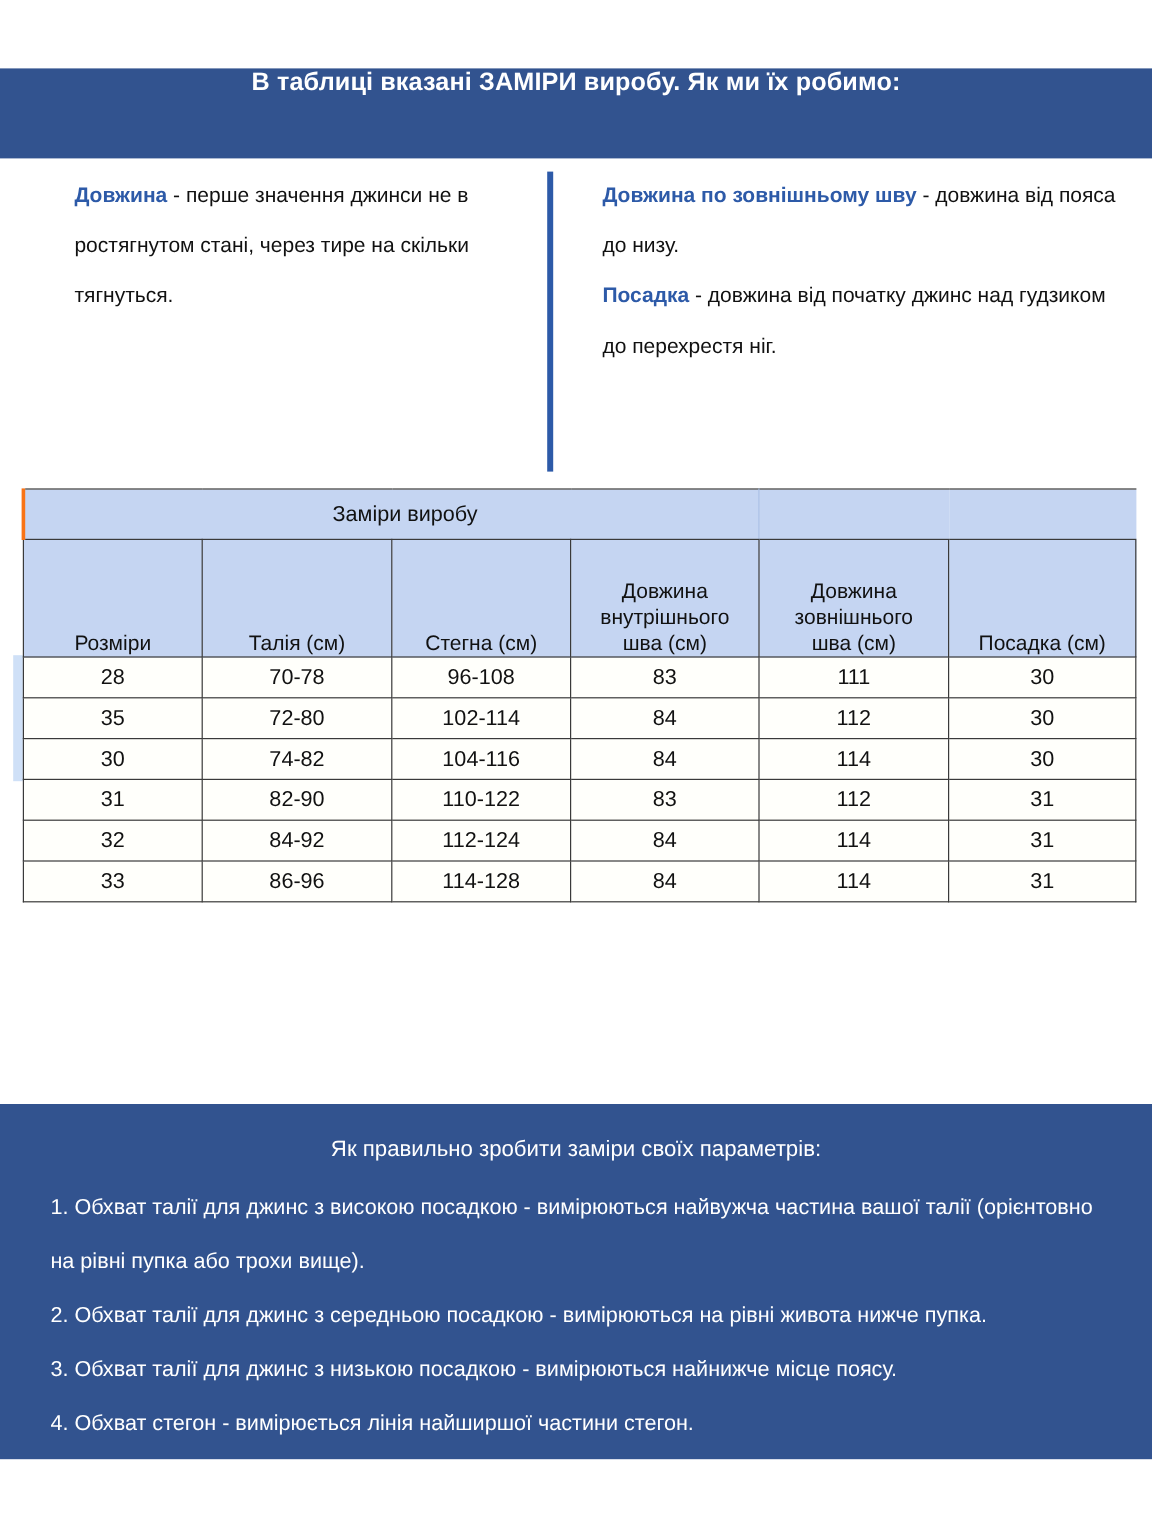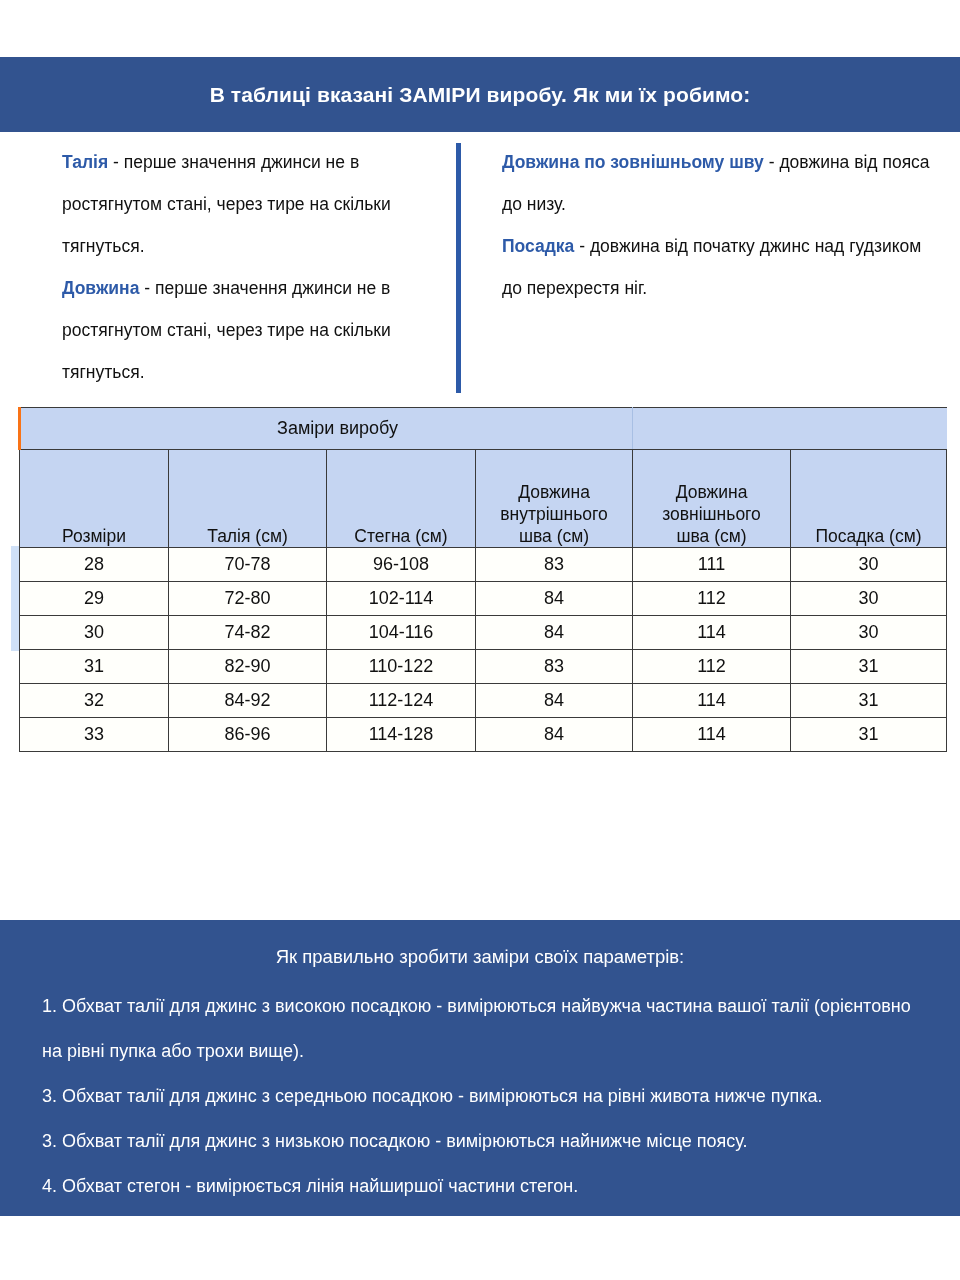--- a/index.html
+++ b/index.html
@@ -20,21 +20,21 @@
 
   
   .top-banner {
     position: absolute;
     left: 0;
     top: 57px;
     width: 960px;
     height: 75px;
     background: #32538f;
     display: flex;
-    align-items: center;
+    align-items: flex-start;
     justify-content: center;
   }
   .top-banner-title {
     color: #ffffff;
     font-size: 21px;
     font-weight: bold;
     letter-spacing: 0.1px;
     text-align: center;
   }
 
@@ -175,23 +175,20 @@
 
 <div class="top-banner">
   <div class="top-banner-title">В таблиці вказані ЗАМІРИ виробу. Як ми їх робимо:</div>
 </div>
 
 <div class="desc-wrap">
 
   <div class="desc-divider"></div>
 
   <div class="desc-col left">
-    <p>
-      <span class="lbl">Талія</span><span> - </span><span>перше значення джинси не в ростягнутом стані, через тире на скільки тягнуться.</span>
-    </p>
     <p>
       <span class="lbl">Довжина</span><span> - </span><span>перше значення джинси не в ростягнутом стані, через тире на скільки тягнуться.</span>
     </p>
   </div>
 
   <div class="desc-col right">
     <p>
       <span class="lbl">Довжина по зовнішньому шву</span><span> - </span><span>довжина від пояса до низу.</span>
     </p>
     <p>
@@ -247,21 +244,21 @@
 
       <tr class="data-row">
         <td>28</td>
         <td>70-78</td>
         <td>96-108</td>
         <td>83</td>
         <td>111</td>
         <td>30</td>
       </tr>
       <tr class="data-row">
-        <td>29</td>
+        <td>35</td>
         <td>72-80</td>
         <td>102-114</td>
         <td>84</td>
         <td>112</td>
         <td>30</td>
       </tr>
       <tr class="data-row">
         <td>30</td>
         <td>74-82</td>
         <td>104-116</td>
@@ -298,21 +295,21 @@
 </div>
 
 <div class="bottom-panel">
   <div class="bottom-heading">Як правильно зробити заміри своїх параметрів:</div>
 
   <div class="bottom-list">
     <p>
       <span class="bold-w">1. Обхват талії для джинс з високою посадкою</span><span> - </span><span>вимірюються найвужча частина вашої талії (орієнтовно на рівні пупка або трохи вище).</span>
     </p>
     <p>
-      <span class="bold-w">3. Обхват талії для джинс з середньою посадкою</span><span> - </span><span>вимірюються на рівні живота нижче пупка.</span>
+      <span class="bold-w">2. Обхват талії для джинс з середньою посадкою</span><span> - </span><span>вимірюються на рівні живота нижче пупка.</span>
     </p>
     <p>
       <span class="bold-w">3. Обхват талії для джинс з низькою посадкою</span><span> - </span><span>вимірюються найнижче місце поясу.</span>
     </p>
     <p>
       <span class="bold-w">4. Обхват стегон</span><span> - </span><span>вимірюється лінія найширшої частини стегон.</span>
     </p>
   </div>
 </div>
 

